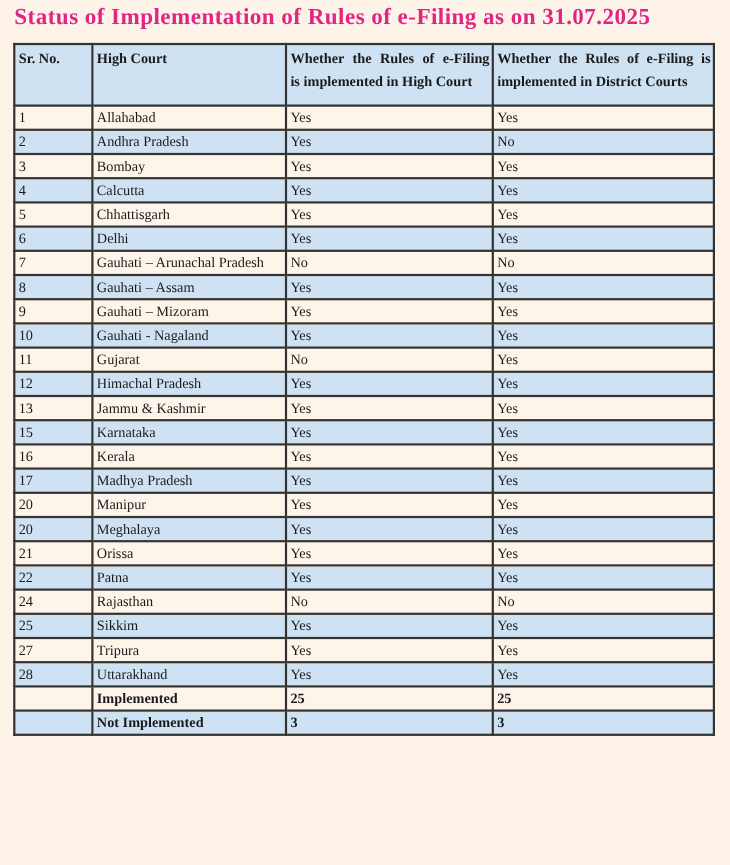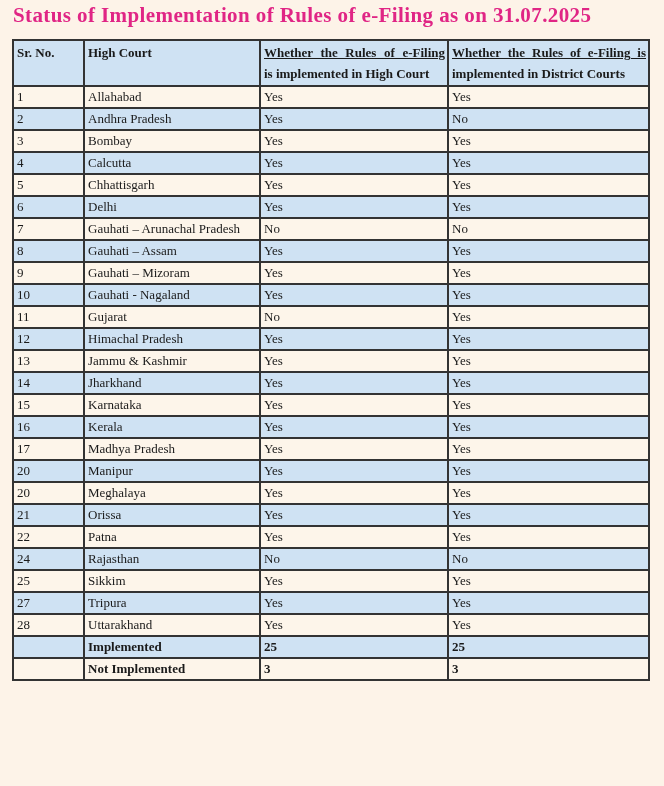--- a/index.html
+++ b/index.html
@@ -42,33 +42,32 @@
   .status-table col.c3 { width: 188px; }
   .status-table col.c4 { width: 201px; }
   .status-table th,
   .status-table td {
     border: 2px solid var(--border-col);
     padding: 0 2px 0 3px;
     font-size: 13px;
     overflow: hidden;
   }
   .status-table thead th {
-    height: 46px;
+    height: 56px;
     vertical-align: top;
     text-align: left;
     font-weight: bold;
     line-height: 21px;
     padding-top: 1px;
     background: var(--row-blue);
   }
   .status-table thead th div.hline { text-align: left; }
   .status-table thead th div.hline.justified {
     text-align: justify;
     text-align-last: justify;
-    text-decoration: underline;
   }
   .status-table tbody td {
     height: 21px;
     line-height: 20px;
     vertical-align: middle;
     white-space: nowrap;
   }
   .status-table tbody tr:nth-child(odd) td { background: var(--row-cream); }
   .status-table tbody tr:nth-child(even) td { background: var(--row-blue); }
   .status-table tbody tr.summary td { font-weight: bold; }
@@ -176,26 +175,20 @@
         <td>Yes</td>
         <td>Yes</td>
       </tr>
       <tr>
         <td>13</td>
         <td>Jammu &amp; Kashmir</td>
         <td>Yes</td>
         <td>Yes</td>
       </tr>
       <tr>
-        <td>14</td>
-        <td>Jharkhand</td>
-        <td>Yes</td>
-        <td>Yes</td>
-      </tr>
-      <tr>
         <td>15</td>
         <td>Karnataka</td>
         <td>Yes</td>
         <td>Yes</td>
       </tr>
       <tr>
         <td>16</td>
         <td>Kerala</td>
         <td>Yes</td>
         <td>Yes</td>

